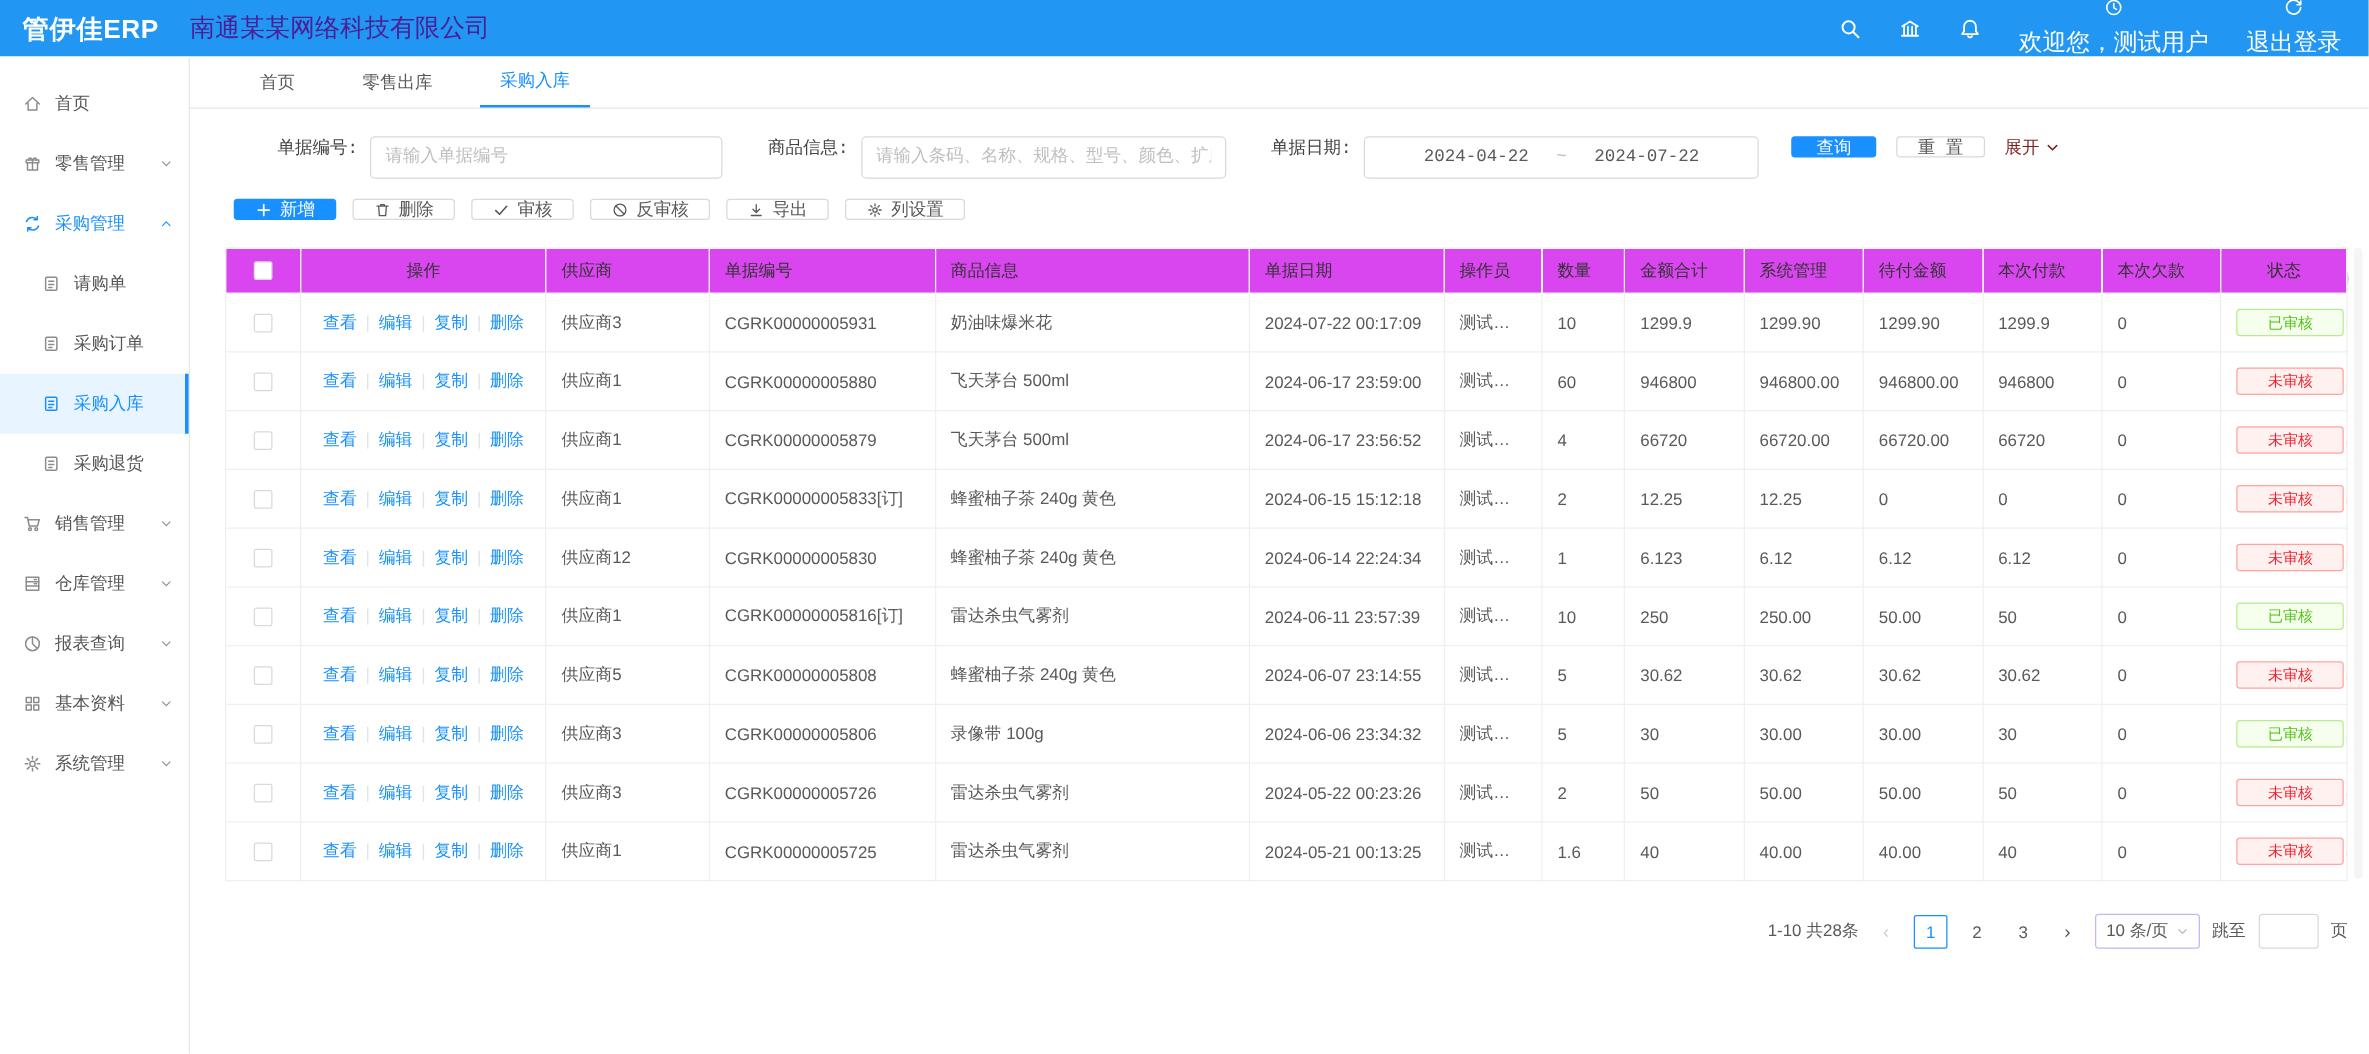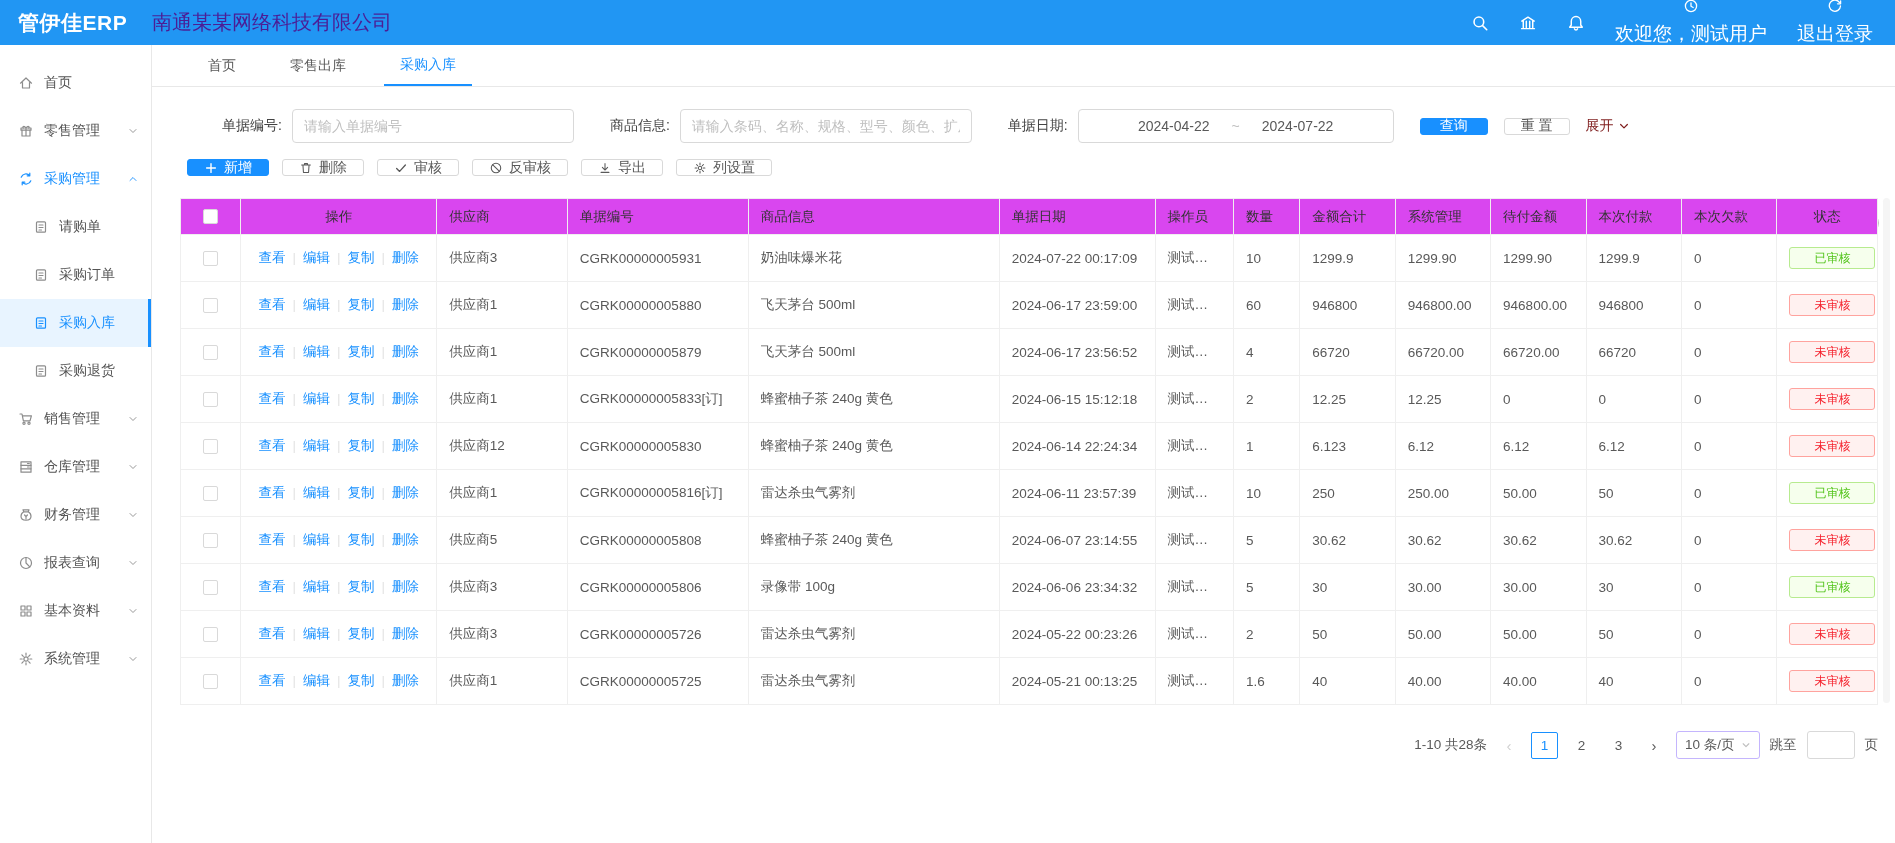--- a/index.html
+++ b/index.html
@@ -28,21 +28,21 @@
   .s-sub.active .s-ico { color:#1890ff; }
 
   .content { flex:1; min-width:0; display:flex; flex-direction:column; position:relative; }
 
   
   .tabbar { height:42px; border-bottom:1px solid #e8e8e8; display:flex; align-items:stretch; padding-left:40px; }
   .tab { padding:0 16px; display:flex; align-items:center; margin-right:22px; color:#595959; cursor:pointer; font-size:14px; }
   .tab.active { color:#1890ff; border-bottom:2px solid #1890ff; }
 
   
-  .filters { display:flex; align-items:center; padding:22px 20px 0 70px; white-space:nowrap; }
+  .filters { display:flex; align-items:flex-start; padding:22px 20px 0 70px; white-space:nowrap;font-family:Liberation Mono, monospace; }
   .f-label { color:#434343; margin-right:10px; }
   .f-input { height:34px; border:1px solid #d9d9d9; border-radius:4px; padding:0 11px; color:#595959; font-size:14px; outline:none; font-family:inherit; }
   .f-input::placeholder { color:#bfbfbf; }
   .f-bill { width:282px; margin-right:36px; }
   .f-prod { width:292px; margin-right:36px; }
   .f-dates { width:316px; height:34px; border:1px solid #d9d9d9; border-radius:4px; display:flex; align-items:center; justify-content:center; gap:22px; color:#595959; margin-right:26px; cursor:pointer; }
   .btn { height:17px; border-radius:3px; border:1px solid #d9d9d9; background:#fff; color:#595959; font-size:14px; padding:0 16px; cursor:pointer; font-family:inherit; display:inline-flex; align-items:center; gap:6px; }
   .btn.primary { background:#1890ff; border-color:#1890ff; color:#fff; }
   .f-search { margin-right:16px; padding:0 19px; }
   .f-reset { margin-right:16px; }
@@ -185,29 +185,20 @@
         <svg class="s-chev" viewBox="0 0 16 16">
             <path d="M4 6l4 4 4-4"></path>
           </svg>
       </div>
       <div class="s-item">
         <svg class="s-ico" viewBox="0 0 16 16">
             <rect x="3" y="2.8" width="10" height="10.4"></rect>
             <path d="M3 6.3h10M3 9.8h10M9.5 4.5h1.8M9.5 8h1.8"></path>
           </svg>
         <span class="s-label">仓库管理</span>
-        <svg class="s-chev" viewBox="0 0 16 16">
-            <path d="M4 6l4 4 4-4"></path>
-          </svg>
-      </div>
-      <div class="s-item">
-        <svg class="s-ico" viewBox="0 0 16 16">
-            <path d="M5.8 4.8h4.4c1.8 1 2.8 2.6 2.8 4.4 0 2.4-2.2 4-5 4s-5-1.6-5-4c0-1.8 1-3.4 2.8-4.4zM5.8 4.8L5 2.8h6l-.8 2M6.6 8l1.4 1.6L9.4 8M8 9.6v2"></path>
-          </svg>
-        <span class="s-label">财务管理</span>
         <svg class="s-chev" viewBox="0 0 16 16">
             <path d="M4 6l4 4 4-4"></path>
           </svg>
       </div>
       <div class="s-item">
         <svg class="s-ico" viewBox="0 0 16 16">
             <circle cx="8" cy="8" r="5.5"></circle>
             <path d="M8 2.5V8l3.8 3.8"></path>
           </svg>
         <span class="s-label">报表查询</span>

